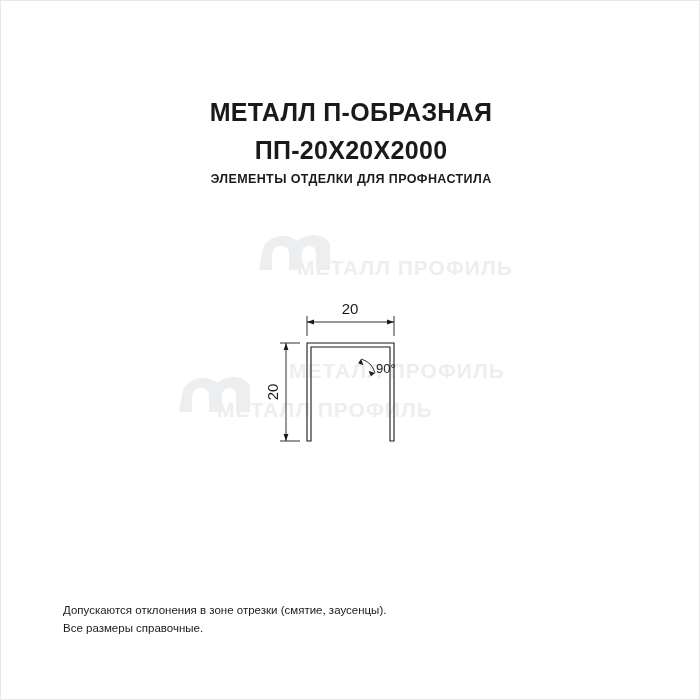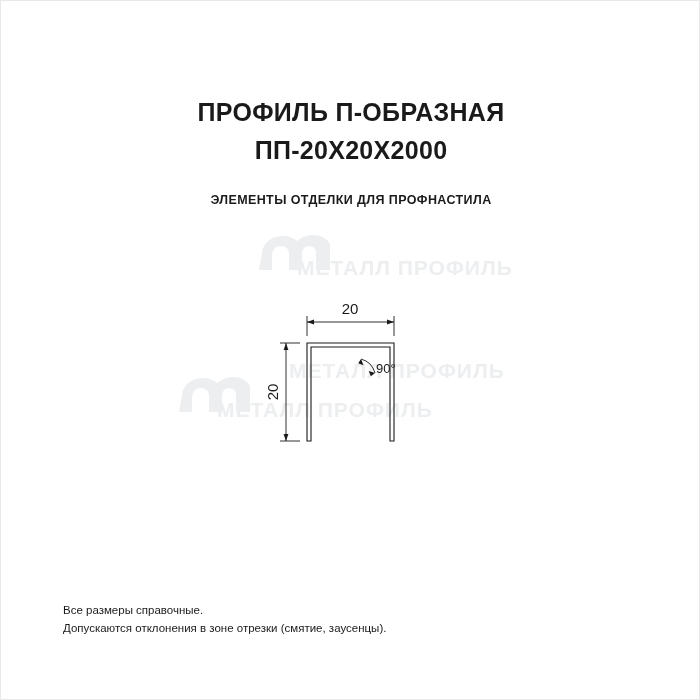--- a/index.html
+++ b/index.html
@@ -41,21 +41,21 @@
     font-size: 25px;
     font-weight: bold;
     letter-spacing: 0.3px;
     line-height: 30px;
     margin-top: 8px;
   }
   .subtitle {
     font-size: 12.5px;
     font-weight: bold;
     letter-spacing: 0.4px;
-    margin-top: 28px;
+    margin-top: 7px;
   }
   .drawing {
     position: absolute;
     left: 0;
     top: 190px;
     width: 700px;
     height: 320px;
   }
   .footer {
     position: absolute;
@@ -91,21 +91,21 @@
     font-size: 13px;
     fill: #1a1a1a;
   }
 </style>
 </head>
 <body>
 
 <div class="page">
 
   <div class="title-block">
-    <div class="title-line1">ПРОФИЛЬ П-ОБРАЗНАЯ</div>
+    <div class="title-line1">МЕТАЛЛ П-ОБРАЗНАЯ</div>
     <div class="title-line2">ПП-20Х20Х2000</div>
     <div class="subtitle">ЭЛЕМЕНТЫ ОТДЕЛКИ ДЛЯ ПРОФНАСТИЛА</div>
   </div>
 
   <div class="drawing">
     <svg width="700" height="320" viewBox="0 0 700 320" xmlns="http://www.w3.org/2000/svg">
 
       <g opacity="1">
         <path class="wm-shape" d="M262 57 q6 -12 20 -12 q8 0 14 5 q7 -6 16 -6 q12 0 17 9 l0 26 l-14 0 l0 -18 q-1 -6 -7 -6 q-6 0 -7 7 l0 17 l-13 0 l0 -17 q-1 -7 -8 -7 q-8 0 -9 9 l0 15 l-13 0 z"></path>
         <text class="wm-text" x="296" y="84">МЕТАЛЛ ПРОФИЛЬ</text>
@@ -147,17 +147,17 @@
         <path d="M360 168 A 20 20 0 0 1 374 182"></path>
         <path d="M360 168 L362.5 174.2 L357.2 172.2 Z" fill="#1a1a1a" stroke="none"></path>
         <path d="M374 182 L367.6 180.0 L369.9 185.2 Z" fill="#1a1a1a" stroke="none"></path>
       </g>
       <text class="ang-text" x="375" y="182">90°</text>
 
     </svg>
   </div>
 
   <div class="footer">
+    <div>Допускаются отклонения в зоне отрезки (смятие, заусенцы).</div>
     <div>Все размеры справочные.</div>
-    <div>Допускаются отклонения в зоне отрезки (смятие, заусенцы).</div>
   </div>
 
 </div>
 
 </body></html>

